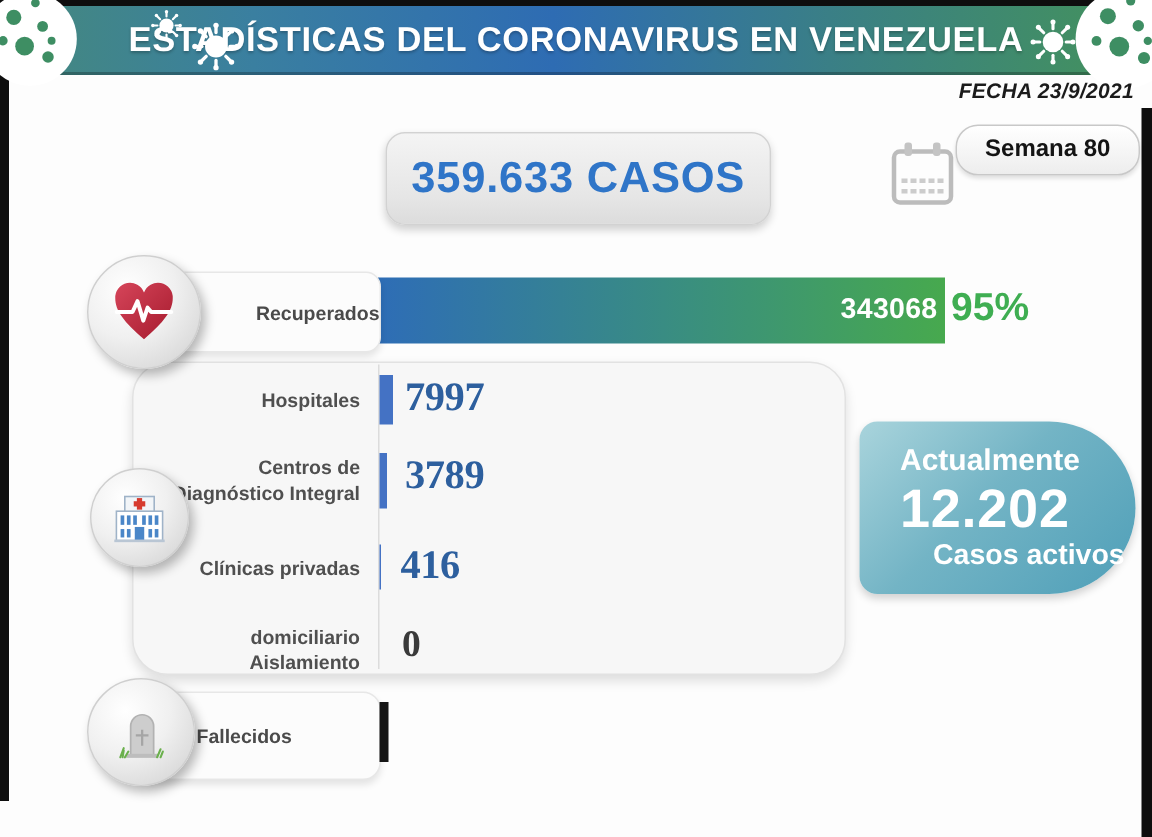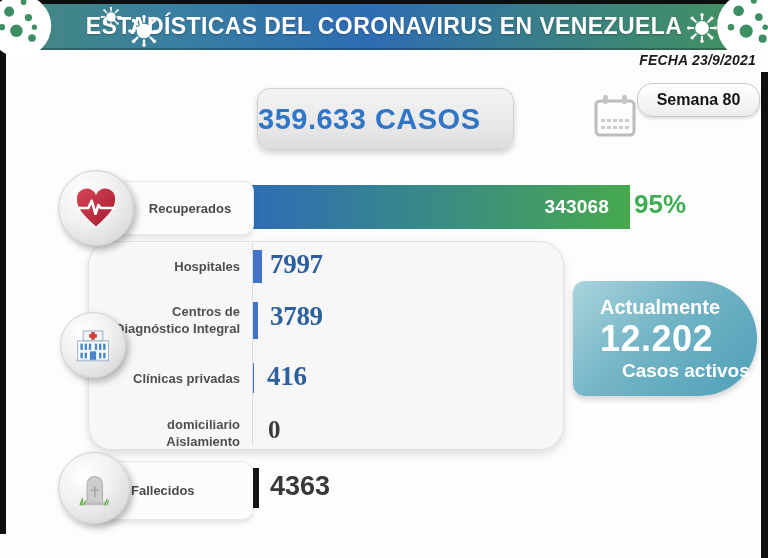--- a/index.html
+++ b/index.html
@@ -30,21 +30,21 @@
     position:absolute;top:52px;right:12px;
     font-size:14px;font-weight:bold;font-style:italic;color:#1b1b1b;letter-spacing:.2px;
   }
 
   
   .casos-box{
     position:absolute;left:257px;top:88px;width:255px;height:60px;
     background:linear-gradient(180deg,#f4f4f4 0%,#e6e6e6 70%,#dcdcdc 100%);
     border:1px solid #d2d2d2;border-radius:13px;
     box-shadow:0 3px 6px rgba(0,0,0,.18);
-    display:flex;align-items:center;
+    display:flex;align-items:center;justify-content:center;
   }
   .casos-text{font-size:29px;font-weight:bold;color:#2f75c8;letter-spacing:.5px;}
 
   
   .calendar{position:absolute;left:592px;top:92px;width:46px;height:48px;color:#b9b9b9;}
   .pill{
     position:absolute;left:637px;width:121px;height:32px;
     background:linear-gradient(180deg,#ffffff 0%,#ededed 100%);
     border:1px solid #c8c8c8;border-radius:15px;
     box-shadow:0 2px 3px rgba(0,0,0,.12);
@@ -65,31 +65,31 @@
   }
   .circle-heart{left:58px;top:170px;width:74px;height:74px;}
   .circle-hospital{left:60px;top:312px;width:64px;height:64px;}
   .circle-tomb{left:58px;top:452px;width:70px;height:70px;}
 
   
   .rec-label-box{
     position:absolute;left:96px;top:181px;width:156px;height:52px;
     background:#fcfcfc;border:1px solid #e7e7e7;border-radius:4px 10px 10px 4px;
     box-shadow:0 3px 5px rgba(0,0,0,.10);
-    display:flex;align-items:center;justify-content:center;
+    display:flex;align-items:center;justify-content:flex-end;
     z-index:3;
   }
   .rec-label{font-size:13px;font-weight:bold;color:#4a4a4a;padding-left:30px;}
   .rec-bar{
     position:absolute;left:252px;top:185px;width:378px;height:44px;
     background:linear-gradient(90deg,#2e6db6 0%,#3a8f7e 55%,#47a94e 100%);
     display:flex;align-items:center;justify-content:flex-end;
     z-index:2;
   }
-  .rec-value{color:#ffffff;font-size:19px;font-weight:bold;padding-right:21px;letter-spacing:.2px;}
+  .rec-value{color:#ffffff;font-size:19px;font-weight:bold;padding-right:5px;letter-spacing:.2px;}
   .rec-pct{position:absolute;left:634px;top:189px;font-size:26px;font-weight:bold;color:#3fae52;}
 
   
   .card{
     position:absolute;left:88px;top:241px;width:474px;height:207px;
     background:#f7f7f7;border:1px solid #e2e2e2;border-radius:24px;
     box-shadow:0 4px 8px rgba(0,0,0,.13);
     z-index:1;
   }
   .divider{position:absolute;left:252px;top:243px;width:1px;height:203px;background:#dcdcdc;z-index:2;}
@@ -327,15 +327,14 @@
           <path d="M16 52 l3 -5"></path>
         <path d="M44 52 l3 -7"></path>
           <path d="M47 52 l2 -5"></path>
       </g>
     </svg>
   </div>
   <div class="death-label-box">
     <span class="death-label">Fallecidos</span>
   </div>
   <div class="death-bar"></div>
-  <div class="death-value">4363</div>
 
 </div>
 
 </body></html>

